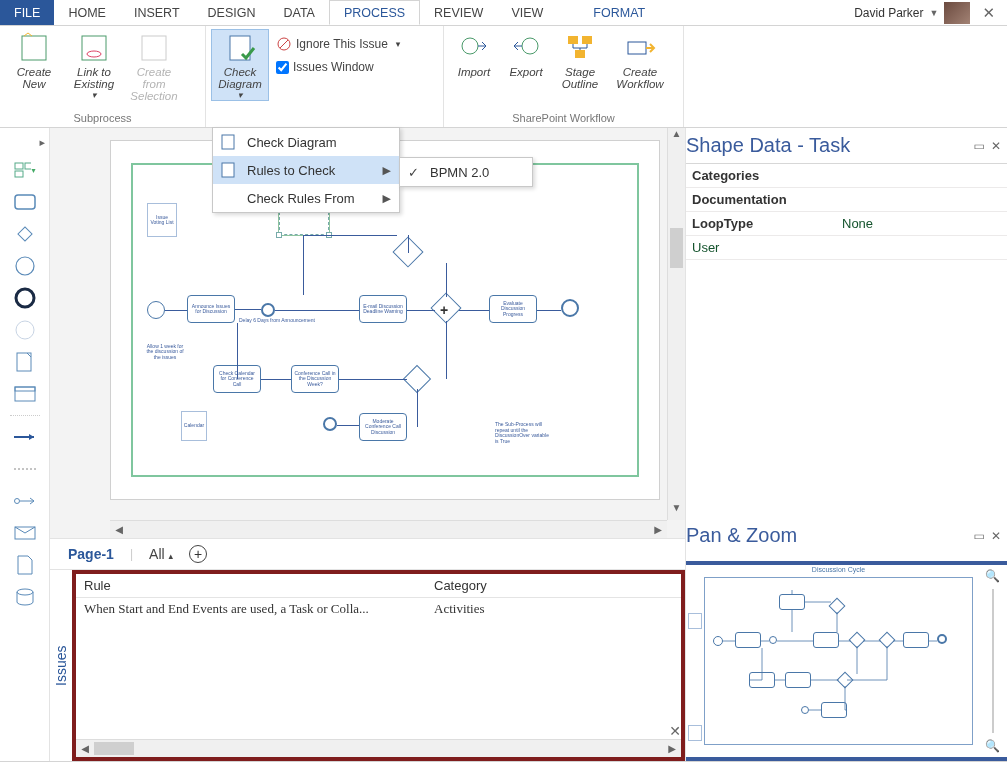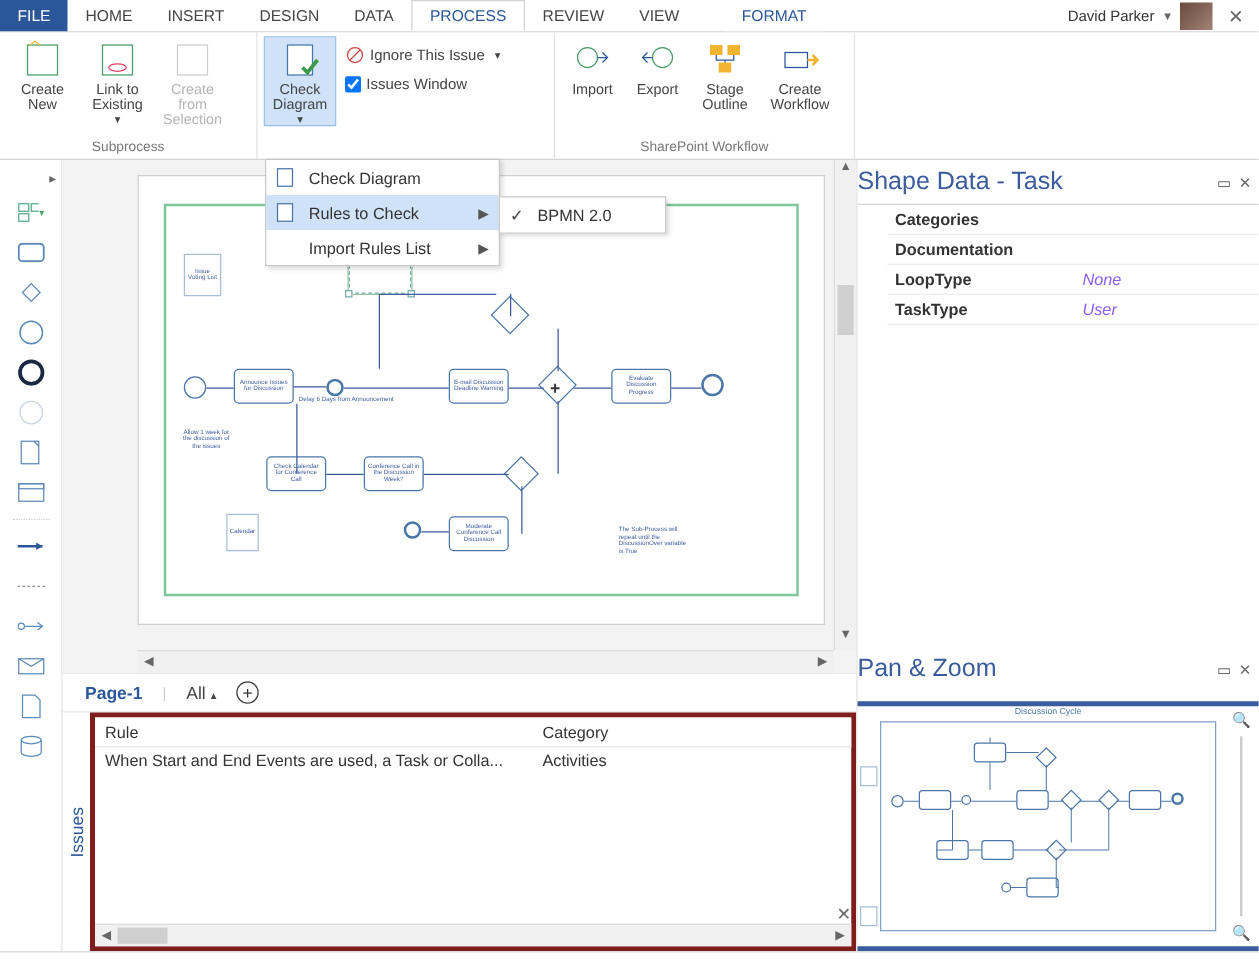--- a/index.html
+++ b/index.html
@@ -13,21 +13,21 @@
 .tabrow .tab.format { color: #2b579a; background: #fff; }
 .tabrow .user-area { margin-left: auto; display: flex; align-items: center; gap: 6px; padding: 0 6px; }
 .tabrow .avatar { width: 26px; height: 22px; background: linear-gradient(135deg,#6b4a3f,#a28274); }
 .tabrow .close-x { font-size: 15px; color: #666; padding: 0 6px; cursor: pointer; }
 
 
 .ribbon { height: 102px; background: #fff; border-bottom: 1px solid #d4d4d4; display: flex; }
 .group { border-right: 1px solid #e3e3e3; display: flex; flex-direction: column; height: 100%; }
 .group-body { flex: 1; display: flex; align-items: flex-start; padding: 4px 6px; gap: 4px; }
 .group-label { text-align: center; font-size: 11px; color: #777; padding: 1px 0 3px; }
-.big-btn { display: flex; flex-direction: column; align-items: center; width: 56px; padding-top: 2px; cursor: pointer; font-size: 11.5px; text-align: center; color: #444; }
+.big-btn { display: flex; flex-direction: column; align-items: center; width: 56px; padding-top: 2px; cursor: pointer; font-size: 11.5px; text-align: center; color: #444; font-style: italic; }
 .big-btn .ic { width: 32px; height: 32px; margin-bottom: 2px; }
 .big-btn.disabled { color: #b4b4b4; }
 .big-btn.active { background: #cfe2f7; outline: 1px solid #9bc0e6; }
 .mini-row { display: flex; align-items: center; gap: 4px; font-size: 12px; color: #444; padding: 2px 4px; cursor: pointer; }
 .mini-row input[type=checkbox]{ width:13px; height:13px; }
 .col-mini { display: flex; flex-direction: column; gap: 4px; padding-top: 4px; }
 
 
 .menu { position: absolute; left: 212px; top: 127px; width: 188px; background: #fff; border: 1px solid #c8c8c8; box-shadow: 2px 2px 4px rgba(0,0,0,.15); z-index: 50; }
 .menu .mi { display: flex; align-items: center; height: 28px; padding: 0 8px 0 34px; font-size: 13px; cursor: pointer; position: relative; }
@@ -58,41 +58,41 @@
 .page-tabs { height:32px; display:flex; align-items:center; gap:16px; padding:0 18px; border-top:1px solid #e3e3e3; border-bottom:1px solid #e3e3e3; }
 .page-tabs .pt { font-size:14px; color:#2b579a; font-weight:600; cursor:pointer;}
 .page-tabs .pt.all { color:#444; font-weight:400; }
 .page-tabs .add-page { width:18px; height:18px; border:1.5px solid #444; border-radius:50%; display:flex; align-items:center; justify-content:center; font-size:14px; cursor:pointer;}
 
 .issues-area { flex:1; display:flex; min-height:0; }
 .issues-tab { width:22px; writing-mode:vertical-rl; text-orientation:mixed; transform:rotate(180deg); display:flex; align-items:center; justify-content:center; font-size:14px; color:#2b579a; padding:6px 0;}
 .issues-grid { flex:1; display:flex; flex-direction:column; border:4px solid #7f1d1d; min-width:0;}
 .ig-head { display:flex; background:#fff; border-bottom:1px solid #e4e4e4; }
 .ig-head > div { padding:4px 8px; font-size:13px; color:#333; }
-.ig-row { display:flex; }
+.ig-row { display:flex;font-family:Liberation Serif, serif; }
 .ig-row > div { padding:3px 8px; font-size:13px; color:#333; white-space:nowrap; overflow:hidden; text-overflow:ellipsis; }
 .colA { flex:0 0 350px; }
 .colB { flex:1; }
 .ig-hscroll { height:18px; background:#f0f0f0; border-top:1px solid #ddd; position:relative; margin-top:auto;}
 .ig-hscroll .arr{position:absolute; top:0; bottom:0; width:18px; text-align:center; line-height:18px; font-size:10px; color:#666; cursor:pointer;}
 .ig-hscroll .thumb{position:absolute; left:18px; top:2px; bottom:2px; width:40px; background:#cfcfcf;}
 .issues-status { height:20px; background:#fff; font-size:12.5px; color:#444; display:flex; gap:24px; align-items:center; padding:0 10px;}
 .iss-close { position:absolute; right:4px; bottom:0px; font-size:14px; color:#666; cursor:pointer;}
 
 
 .rightcol { width:322px; border-left:1px solid #e3e3e3; background:#fff; display:flex; flex-direction:column; position:relative;}
 .panel-head { display:flex; align-items:center; padding:6px 6px 6px 0;}
 .panel-title { font-size:20px; color:#3a5b9c; font-weight:400;}
 .panel-ctl { margin-left:auto; display:flex; gap:6px; color:#666; font-size:12px;}
 .panel-ctl span { cursor:pointer; }
-.sd-table { border-top:1px solid #d7d7d7;padding-left:24px; }
+.sd-table { border-top:1px solid #d7d7d7; }
 .sd-row { display:flex; border-bottom:1px solid #eceaea; font-size:13px;}
 .sd-row > div { padding:4px 6px;}
 .sd-key { flex:0 0 150px; font-weight:600; color:#333; }
-.sd-val { flex:1; color:#8b5cf6;font-style:italic;}
+.sd-val { flex:1; color:#14532d;}
 
 .pz-wrap { margin-top:auto; }
 .pz-canvas { position:relative; margin:8px 0 0 0; border-top:4px solid #3a5b9c; border-bottom:4px solid #3a5b9c; height:200px;}
 .pz-mini { position:absolute; left:18px; right:34px; top:12px; bottom:12px; border:1.5px solid #7fa0c8; background:#fff;}
 .pz-zoomctl { position:absolute; right:4px; top:4px; bottom:4px; width:20px; display:flex; flex-direction:column; align-items:center; justify-content:space-between; font-size:12px; color:#666;}
 .pz-docicon { position:absolute; left:2px; top:48px; width:14px; height:16px; border:1px solid #a8bedb;}
 .pz-docicon2 { position:absolute; left:2px; top:160px; width:14px; height:16px; border:1px solid #a8bedb;}
 
 
 .statusbar { position:absolute; left:0; right:0; bottom:0; height:18px; background:#fff; border-top:1px solid #d4d4d4;}
@@ -244,21 +244,21 @@
     <span>Check Diagram</span>
   </div>
   <div class="mi hov">
     <svg class="mic">
         <rect x="1" y="1" width="12" height="14" fill="#fff" stroke="#4a77a8"></rect>
       </svg>
     <span>Rules to Check</span>
     <span class="arrow">▶</span>
   </div>
   <div class="mi">
-    <span>Import Rules List</span>
+    <span>Check Rules From</span>
     <span class="arrow">▶</span>
   </div>
 </div>
 <div class="submenu">
   <div class="smi">BPMN 2.0</div>
 </div>
 
 <div class="body">
 
   <div class="leftrail">
@@ -458,21 +458,20 @@
         </div>
       <div class="sd-row">
           <div class="sd-key">Documentation</div>
           <div class="sd-val"></div>
         </div>
       <div class="sd-row">
           <div class="sd-key">LoopType</div>
           <div class="sd-val">None</div>
         </div>
       <div class="sd-row">
-          <div class="sd-key">TaskType</div>
           <div class="sd-val">User</div>
         </div>
     </div>
 
     <div class="pz-wrap">
       <div class="panel-head">
         <span class="panel-title">Pan &amp; Zoom</span>
         <span class="panel-ctl">
           <span>▭</span>
           <span>✕</span>

